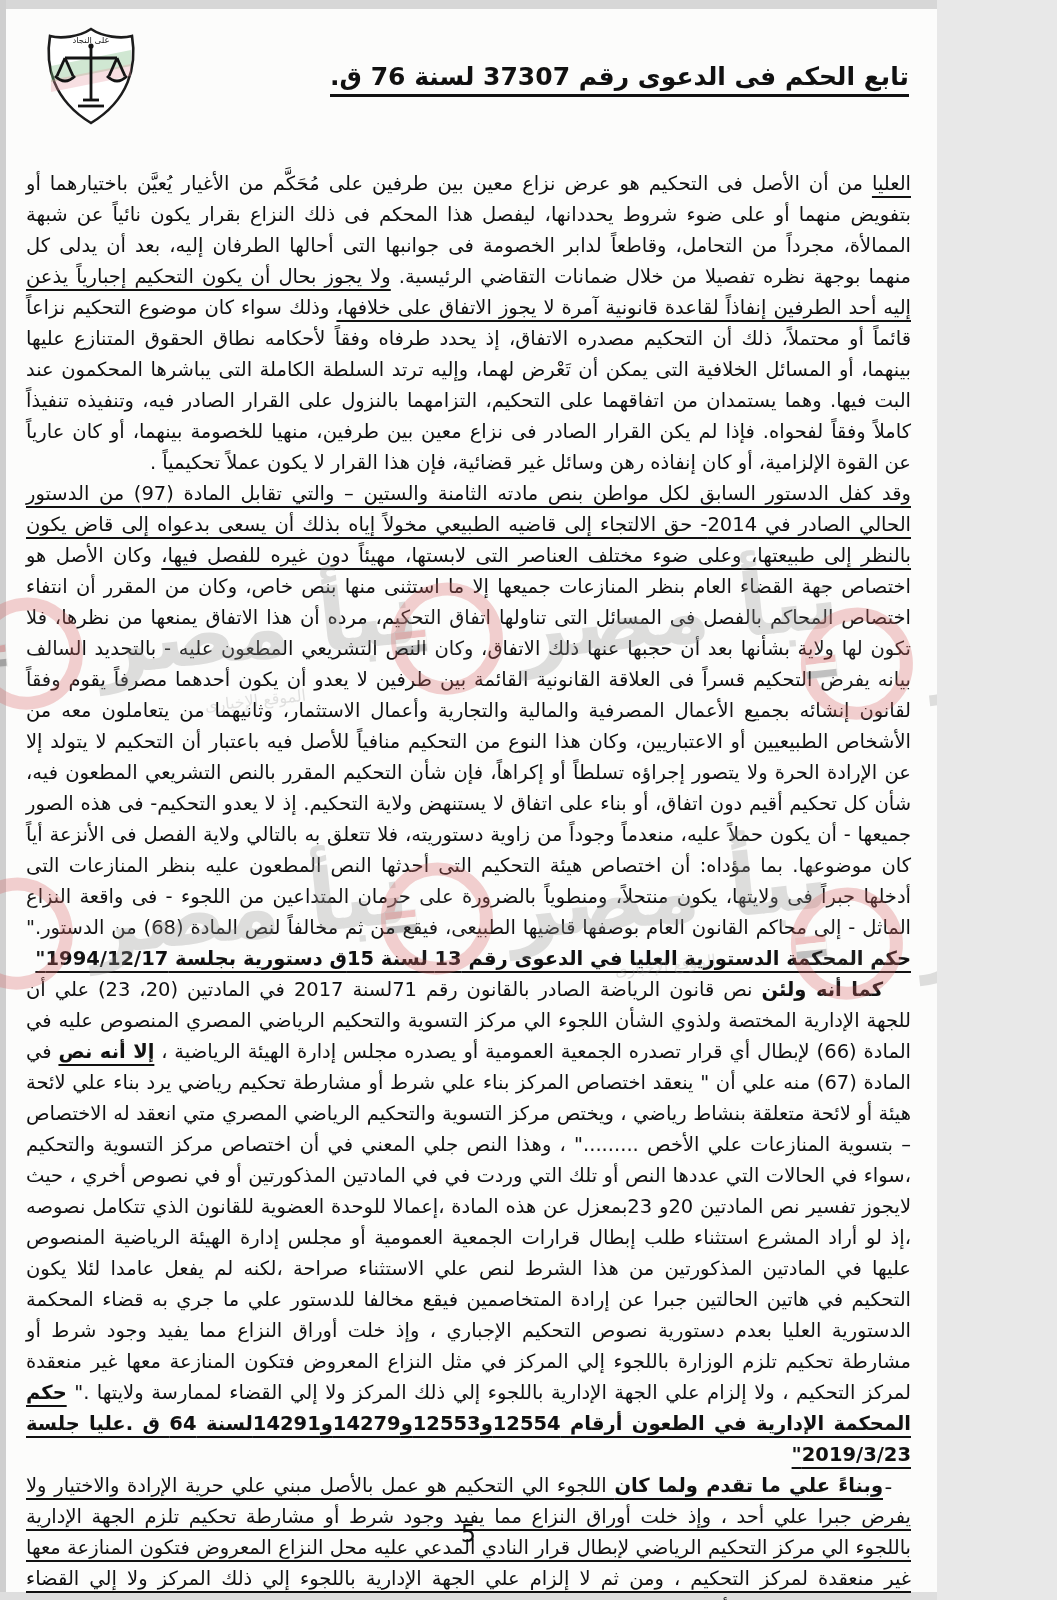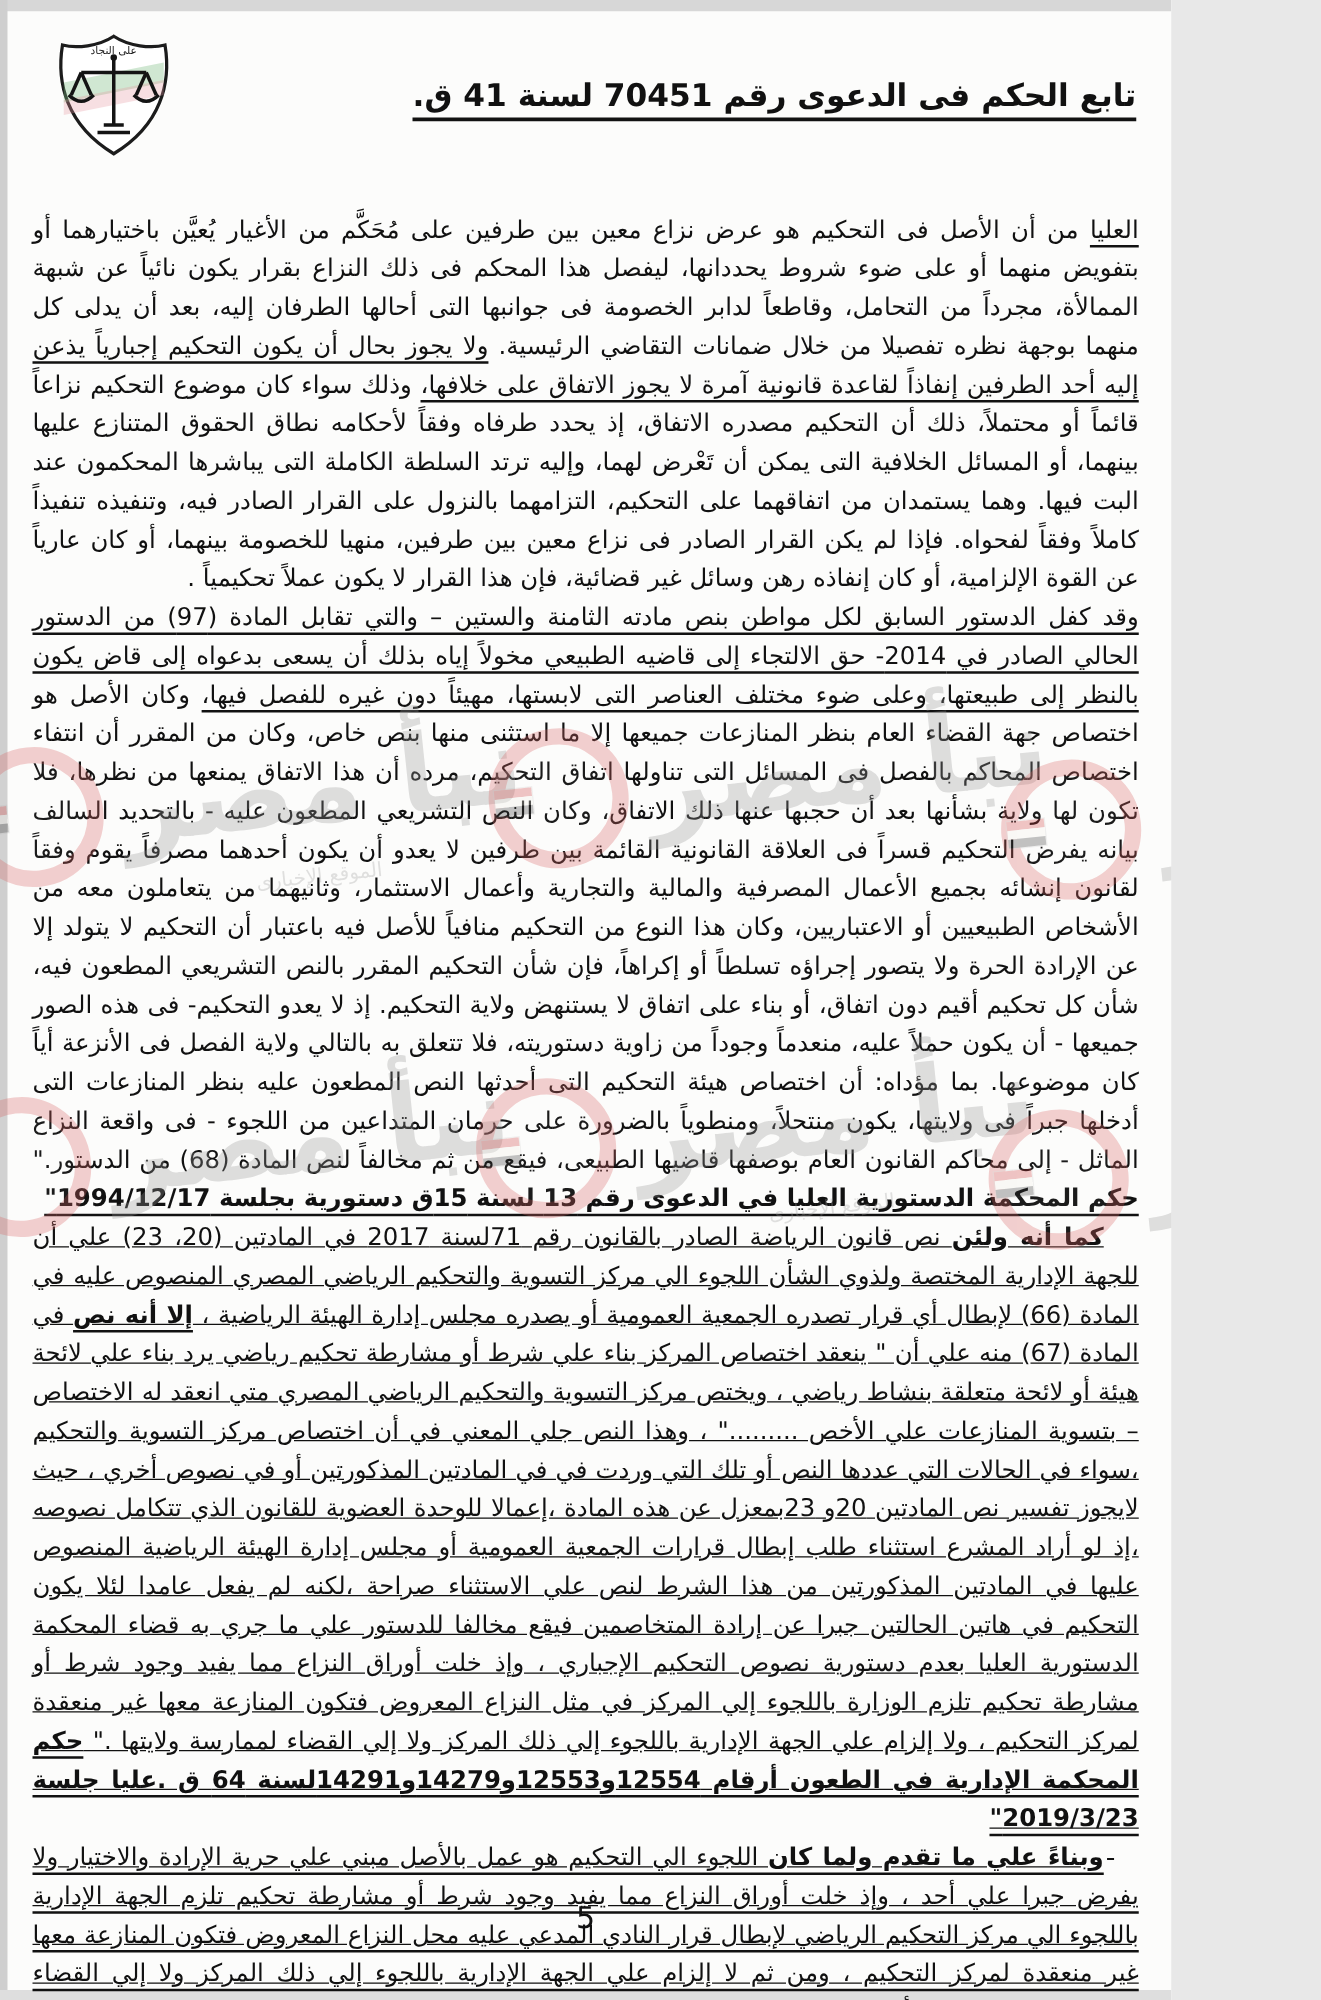--- a/index.html
+++ b/index.html
@@ -12,21 +12,21 @@
 
   .stamp{position:absolute;top:26px;left:40px;width:102px;height:100px;}
 
   .doc-header{position:absolute;top:62px;right:28px;left:150px;direction:rtl;text-align:right;
               font-weight:bold;font-size:25px;}
   .doc-header .hline{border-bottom:3px solid #121212;padding-bottom:3px;}
 
   .doc-body{position:absolute;top:120px;right:26px;left:26px;direction:rtl;unicode-bidi:embed;
             font-size:19.5px;line-height:31px;text-align:justify;margin-top:48px;}
   .doc-body p{margin:0;padding:0;text-align:justify;}
-  .doc-body p.indent{text-indent:28px;text-decoration:underline;}
+  .doc-body p.indent{text-indent:28px;}
   .seg-b{font-weight:bold;}
   .seg-u{text-decoration:underline;text-decoration-thickness:2px;text-underline-offset:6px;}
 
   .watermark-layer{position:absolute;inset:0;pointer-events:none;z-index:6;}
   .wm{position:absolute;display:flex;align-items:center;gap:16px;opacity:.30;transform:rotate(-6deg);}
   .wm .ring{flex:0 0 auto;width:86px;height:86px;border:13px solid #d96868;border-radius:50%;
             position:relative;background:rgba(255,255,255,.15);}
   .wm .flag{position:absolute;top:32px;left:-8px;width:30px;height:21px;box-shadow:0 0 0 1px rgba(150,150,150,.4);}
   .wm .flag .fr{height:7px;background:#cf4444;}
   .wm .flag .fw{height:7px;background:#f5f2ea;}
@@ -61,21 +61,21 @@
         <line x1="76" y1="32" x2="84" y2="50"></line>
       <path d="M14,50 Q24,60 34,50"></path>
       <path d="M66,50 Q76,60 86,50"></path>
       <line x1="42" y1="74" x2="58" y2="74"></line>
       <line x1="37" y1="80" x2="63" y2="80"></line>
     </g>
     <circle cx="50" cy="20" r="2.6" fill="#141414"></circle>
   </svg>
 
   <div class="doc-header">
-    <span class="hline">تابع الحكم فى الدعوى رقم 70451 لسنة 41 ق.</span>
+    <span class="hline">تابع الحكم فى الدعوى رقم 37307 لسنة 76 ق.</span>
   </div>
 
   <div class="doc-body">
       <p><span class="seg-u">العليا</span><span> من أن الأصل فى التحكيم هو عرض نزاع معين بين طرفين على مُحَكَّم من الأغيار يُعيَّن باختيارهما أو بتفويض منهما أو على ضوء شروط يحددانها، ليفصل هذا المحكم فى ذلك النزاع بقرار يكون نائياً عن شبهة الممالأة، مجرداً من التحامل، وقاطعاً لدابر الخصومة فى جوانبها التى أحالها الطرفان إليه، بعد أن يدلى كل منهما بوجهة نظره تفصيلا من خلال ضمانات التقاضي الرئيسية. </span><span class="seg-u">ولا يجوز بحال أن يكون التحكيم إجبارياً يذعن إليه أحد الطرفين إنفاذاً لقاعدة قانونية آمرة لا يجوز الاتفاق على خلافها،</span><span> وذلك سواء كان موضوع التحكيم نزاعاً قائماً أو محتملاً، ذلك أن التحكيم مصدره الاتفاق، إذ يحدد طرفاه وفقاً لأحكامه نطاق الحقوق المتنازع عليها بينهما، أو المسائل الخلافية التى يمكن أن تَعْرض لهما، وإليه ترتد السلطة الكاملة التى يباشرها المحكمون عند البت فيها. وهما يستمدان من اتفاقهما على التحكيم، التزامهما بالنزول على القرار الصادر فيه، وتنفيذه تنفيذاً كاملاً وفقاً لفحواه. فإذا لم يكن القرار الصادر فى نزاع معين بين طرفين، منهيا للخصومة بينهما، أو كان عارياً عن القوة الإلزامية، أو كان إنفاذه رهن وسائل غير قضائية، فإن هذا القرار لا يكون عملاً تحكيمياً .</span></p>
       <p><span class="seg-u">وقد كفل الدستور السابق لكل مواطن بنص مادته الثامنة والستين – والتي تقابل المادة (97) من الدستور الحالي الصادر في 2014- حق الالتجاء إلى قاضيه الطبيعي مخولاً إياه بذلك أن يسعى بدعواه إلى قاض يكون بالنظر إلى طبيعتها، وعلى ضوء مختلف العناصر التى لابستها، مهيئاً دون غيره للفصل فيها،</span><span> وكان الأصل هو اختصاص جهة القضاء العام بنظر المنازعات جميعها إلا ما استثنى منها بنص خاص، وكان من المقرر أن انتفاء اختصاص المحاكم بالفصل فى المسائل التى تناولها اتفاق التحكيم، مرده أن هذا الاتفاق يمنعها من نظرها، فلا تكون لها ولاية بشأنها بعد أن حجبها عنها ذلك الاتفاق، وكان النص التشريعي المطعون عليه - بالتحديد السالف بيانه يفرض التحكيم قسراً فى العلاقة القانونية القائمة بين طرفين لا يعدو أن يكون أحدهما مصرفاً يقوم وفقاً لقانون إنشائه بجميع الأعمال المصرفية والمالية والتجارية وأعمال الاستثمار، وثانيهما من يتعاملون معه من الأشخاص الطبيعيين أو الاعتباريين، وكان هذا النوع من التحكيم منافياً للأصل فيه باعتبار أن التحكيم لا يتولد إلا عن الإرادة الحرة ولا يتصور إجراؤه تسلطاً أو إكراهاً، فإن شأن التحكيم المقرر بالنص التشريعي المطعون فيه، شأن كل تحكيم أقيم دون اتفاق، أو بناء على اتفاق لا يستنهض ولاية التحكيم. إذ لا يعدو التحكيم- فى هذه الصور جميعها - أن يكون حملاً عليه، منعدماً وجوداً من زاوية دستوريته، فلا تتعلق به بالتالي ولاية الفصل فى الأنزعة أياً كان موضوعها. بما مؤداه: أن اختصاص هيئة التحكيم التى أحدثها النص المطعون عليه بنظر المنازعات التى أدخلها جبراً فى ولايتها، يكون منتحلاً، ومنطوياً بالضرورة على حرمان المتداعين من اللجوء - فى واقعة النزاع الماثل - إلى محاكم القانون العام بوصفها قاضيها الطبيعى، فيقع من ثم مخالفاً لنص المادة (68) من الدستور." </span><span class="seg-b seg-u">حكم المحكمة الدستورية العليا في الدعوى رقم 13 لسنة 15ق دستورية بجلسة 1994/12/17"</span></p>
       <p class="indent"><span class="seg-b">كما أنه ولئن</span><span> نص قانون الرياضة الصادر بالقانون رقم 71لسنة 2017 في المادتين (20، 23) علي أن للجهة الإدارية المختصة ولذوي الشأن اللجوء الي مركز التسوية والتحكيم الرياضي المصري المنصوص عليه في المادة (66) لإبطال أي قرار تصدره الجمعية العمومية أو يصدره مجلس إدارة الهيئة الرياضية ، </span><span class="seg-b seg-u">إلا أنه نص</span><span> في المادة (67) منه علي أن " ينعقد اختصاص المركز بناء علي شرط أو مشارطة تحكيم رياضي يرد بناء علي لائحة هيئة أو لائحة متعلقة بنشاط رياضي ، ويختص مركز التسوية والتحكيم الرياضي المصري متي انعقد له الاختصاص – بتسوية المنازعات علي الأخص ........." ، وهذا النص جلي المعني في أن اختصاص مركز التسوية والتحكيم ،سواء في الحالات التي عددها النص أو تلك التي وردت في في المادتين المذكورتين أو في نصوص أخري ، حيث لايجوز تفسير نص المادتين 20و 23بمعزل عن هذه المادة ،إعمالا للوحدة العضوية للقانون الذي تتكامل نصوصه ،إذ لو أراد المشرع استثناء طلب إبطال قرارات الجمعية العمومية أو مجلس إدارة الهيئة الرياضية المنصوص عليها في المادتين المذكورتين من هذا الشرط لنص علي الاستثناء صراحة ،لكنه لم يفعل عامدا لئلا يكون التحكيم في هاتين الحالتين جبرا عن إرادة المتخاصمين فيقع مخالفا للدستور علي ما جري به قضاء المحكمة الدستورية العليا بعدم دستورية نصوص التحكيم الإجباري ، وإذ خلت أوراق النزاع مما يفيد وجود شرط أو مشارطة تحكيم تلزم الوزارة باللجوء إلي المركز في مثل النزاع المعروض فتكون المنازعة معها غير منعقدة لمركز التحكيم ، ولا إلزام علي الجهة الإدارية باللجوء إلي ذلك المركز ولا إلي القضاء لممارسة ولايتها ." </span><span class="seg-b seg-u">حكم المحكمة الإدارية في الطعون أرقام 12554و12553و14279و14291لسنة 64 ق .عليا جلسة 2019/3/23"</span></p>
       <p class="indent"><span class="seg-b seg-u">وبناءً علي ما تقدم ولما كان</span><span class="seg-u"> اللجوء الي التحكيم هو عمل بالأصل مبني علي حرية الإرادة والاختيار ولا يفرض جبرا علي أحد ، وإذ خلت أوراق النزاع مما يفيد وجود شرط أو مشارطة تحكيم تلزم الجهة الإدارية باللجوء الي مركز التحكيم الرياضي لإبطال قرار النادي المدعي عليه محل النزاع المعروض فتكون المنازعة معها غير منعقدة لمركز التحكيم ، ومن ثم لا إلزام علي الجهة الإدارية باللجوء إلي ذلك المركز ولا إلي القضاء لممارسة ولايتها ،كما أنه لا يجوز حرمان المدعين وحجبهم عن اللجوء الي قاضيهم الطبيعي طلبا للحماية القضائية في حدود ولايته الدستورية ، الأمر الذي يضحى معه هذا الدفع غير قائم على سند صحيح من الواقع والقانون خليق بالرفض ، وتكتفي المحكمة بإيراد ذلك في الأسباب دون المنطــــوق</span></p>
     </div>
 
   <div class="watermark-layer">

